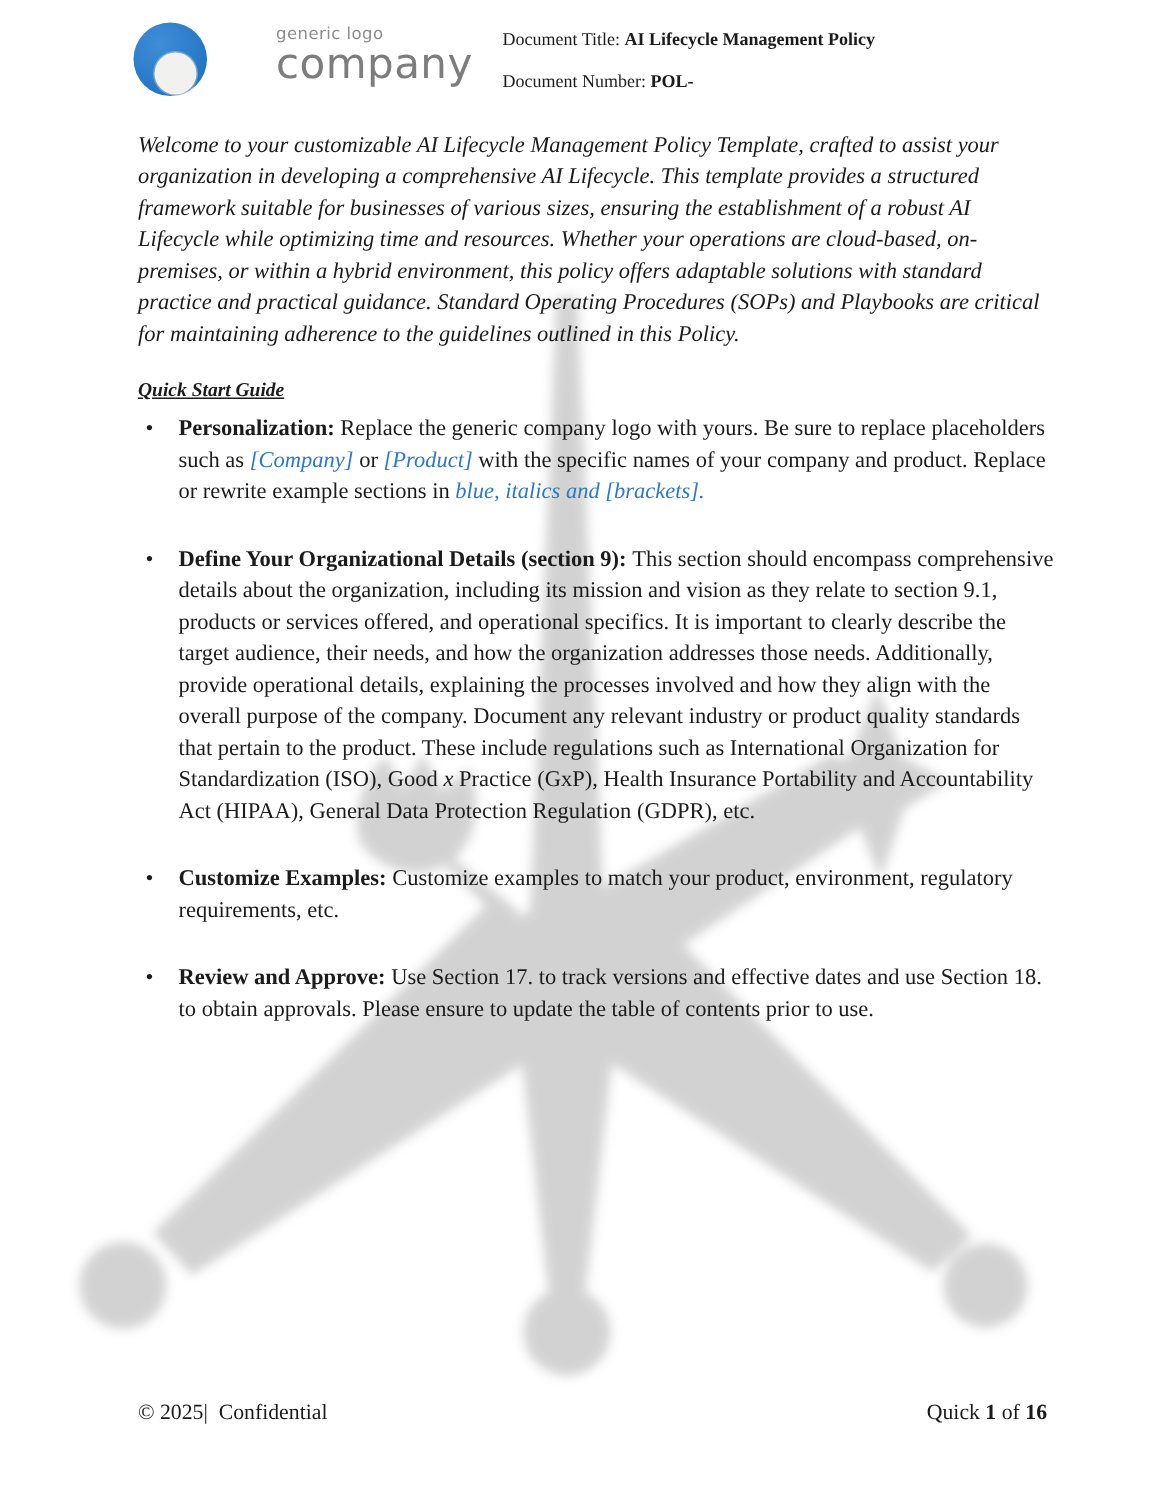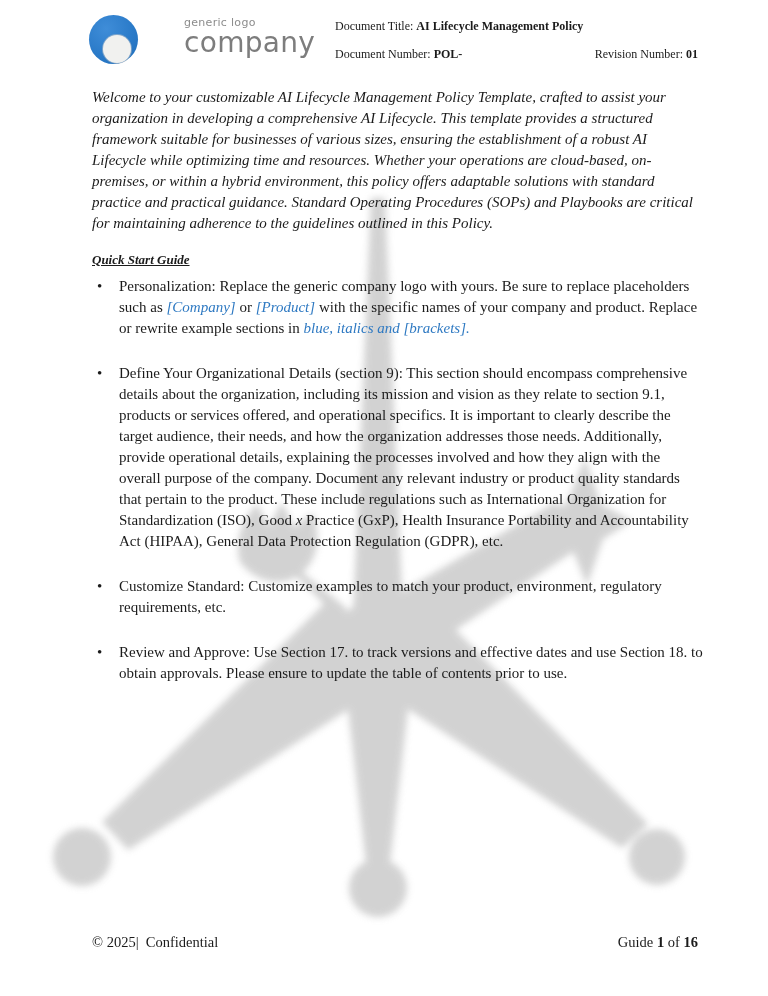--- a/index.html
+++ b/index.html
@@ -34,21 +34,21 @@
   .meta-row{display:flex;justify-content:space-between;}
 
   
   main{position:absolute;left:92px;width:612px;top:86px;z-index:1;font-size:15px;line-height:21px;}
   h1{font-size:16.5px;font-style:italic;font-weight:bold;line-height:22px;}
   .intro{font-style:italic;margin-top:1px;}
   h2{font-size:13px;font-style:italic;font-weight:bold;margin-top:15px;margin-bottom:6px;line-height:21px;text-decoration:underline;}
   ul{list-style:none;margin-left:5px;}
   li{position:relative;padding-left:22px;margin-bottom:24px;}
   li::before{content:"\2022";position:absolute;left:0;top:0;font-size:15px;}
-  .b{font-weight:normal;}
+  .b{font-weight:bold;}
   .i{font-style:italic;}
   .blue{color:var(--accent);font-style:italic;}
 
   
   footer{position:absolute;left:92px;right:70px;top:932px;z-index:1;
     display:flex;justify-content:space-between;font-size:14.5px;line-height:20px;}
   .footer-left{white-space:pre-wrap;}
 </style>
 </head>
 <body>
@@ -92,34 +92,33 @@
       </div>
       <div class="logo-text">
         <div class="logo-small">generic logo</div>
         <div class="logo-large">company</div>
       </div>
     </div>
     <div class="doc-meta">
       <div class="meta-line"><span>Document Title: </span><b>AI Lifecycle Management Policy</b></div>
       <div class="meta-line meta-row">
         <span><span>Document Number: </span><b>POL-</b></span>
-        <span><span>Revision Number: </span><b>01</b></span>
       </div>
     </div>
   </header>
 
   <main>
     <p class="intro">Welcome to your customizable AI Lifecycle Management Policy Template, crafted to assist your organization in developing a comprehensive AI Lifecycle. This template provides a structured framework suitable for businesses of various sizes, ensuring the establishment of a robust AI Lifecycle while optimizing time and resources. Whether your operations are cloud-based, on-premises, or within a hybrid environment, this policy offers adaptable solutions with standard practice and practical guidance. Standard Operating Procedures (SOPs) and Playbooks are critical for maintaining adherence to the guidelines outlined in this Policy.</p>
     <h2>Quick Start Guide</h2>
     <ul>
       <li><span class="b">Personalization: </span><span>Replace the generic company logo with yours. Be sure to replace placeholders such as </span><span class="blue">[Company]</span><span> or </span><span class="blue">[Product]</span><span> with the specific names of your company and product. Replace or rewrite example sections in </span><span class="blue">blue, italics and [brackets].</span></li>
       <li><span class="b">Define Your Organizational Details (section 9): </span><span>This section should encompass comprehensive details about the organization, including its mission and vision as they relate to section 9.1, products or services offered, and operational specifics. It is important to clearly describe the target audience, their needs, and how the organization addresses those needs. Additionally, provide operational details, explaining the processes involved and how they align with the overall purpose of the company. Document any relevant industry or product quality standards that pertain to the product. These include regulations such as International Organization for Standardization (ISO), Good </span><span class="i">x</span><span> Practice (GxP), Health Insurance Portability and Accountability Act (HIPAA), General Data Protection Regulation (GDPR), etc.</span></li>
-      <li><span class="b">Customize Standard: </span><span>Customize examples to match your product, environment, regulatory requirements, etc.</span></li>
+      <li><span class="b">Customize Examples: </span><span>Customize examples to match your product, environment, regulatory requirements, etc.</span></li>
       <li><span class="b">Review and Approve: </span><span>Use Section 17. to track versions and effective dates and use Section 18. to obtain approvals. Please ensure to update the table of contents prior to use.</span></li>
     </ul>
   </main>
 
   <footer>
     <div class="footer-left">© 2025|  Confidential</div>
-    <div class="footer-right"><span>Guide </span><b>1</b><span> of </span><b>16</b></div>
+    <div class="footer-right"><span>Quick </span><b>1</b><span> of </span><b>16</b></div>
   </footer>
 
 </div>
 
 </body></html>

